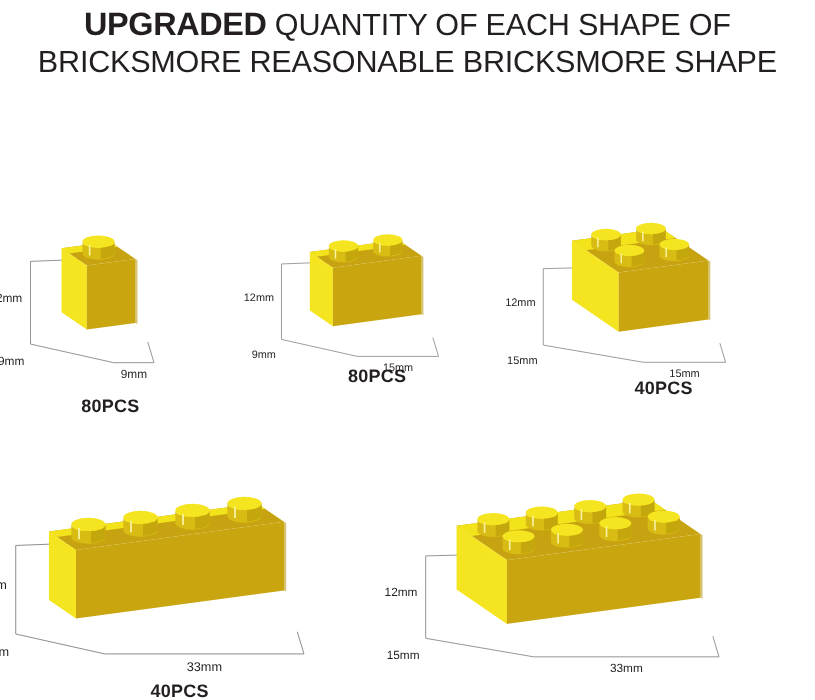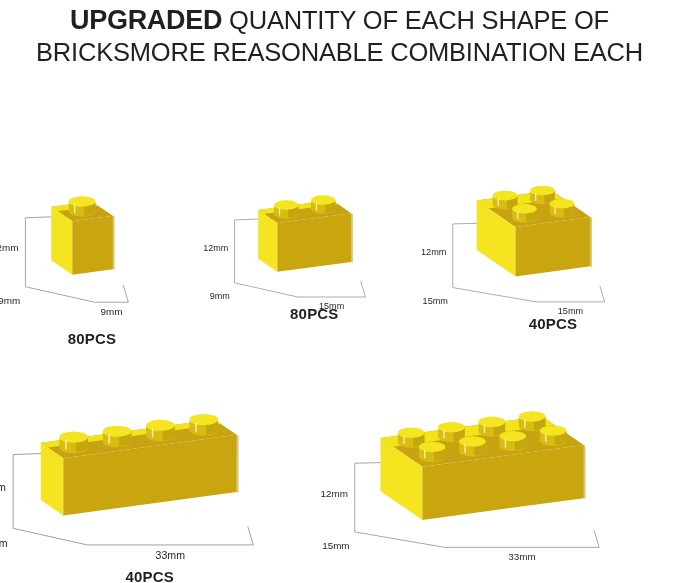--- a/index.html
+++ b/index.html
@@ -60,21 +60,21 @@
     fill:#231f20;
   }
 </style>
 </head>
 <body>
 
 <div id="infographic">
 
   <div class="title-block">
     <div class="title-line"><span class="title-strong">UPGRADED</span><span class="title-rest"> QUANTITY OF EACH SHAPE OF</span></div>
-    <div class="title-line title-rest">BRICKSMORE REASONABLE COMBINATION EACH</div>
+    <div class="title-line title-rest">BRICKSMORE REASONABLE BRICKSMORE SHAPE</div>
   </div>
 
   <div class="cell" style="left:6px;  top:150px; width:190px; height:185px;">
       <svg width="190" height="185" viewBox="0 0 207.4 214.7">
         <g>
           <line x1="16" y1="78.685" x2="16" y2="158.685" stroke="#8c8c8c" stroke-width="0.9"></line>
           <line x1="16" y1="78.685" x2="68.44" y2="76.685" stroke="#8c8c8c" stroke-width="0.9"></line>
           <line x1="16" y1="158.685" x2="96.44" y2="176.685" stroke="#8c8c8c" stroke-width="0.9"></line>
           <line x1="96.44" y1="176.685" x2="135.44" y2="176.685" stroke="#8c8c8c" stroke-width="0.9"></line>
           <line x1="135.44" y1="176.685" x2="129.44" y2="156.685" stroke="#8c8c8c" stroke-width="0.9"></line>

